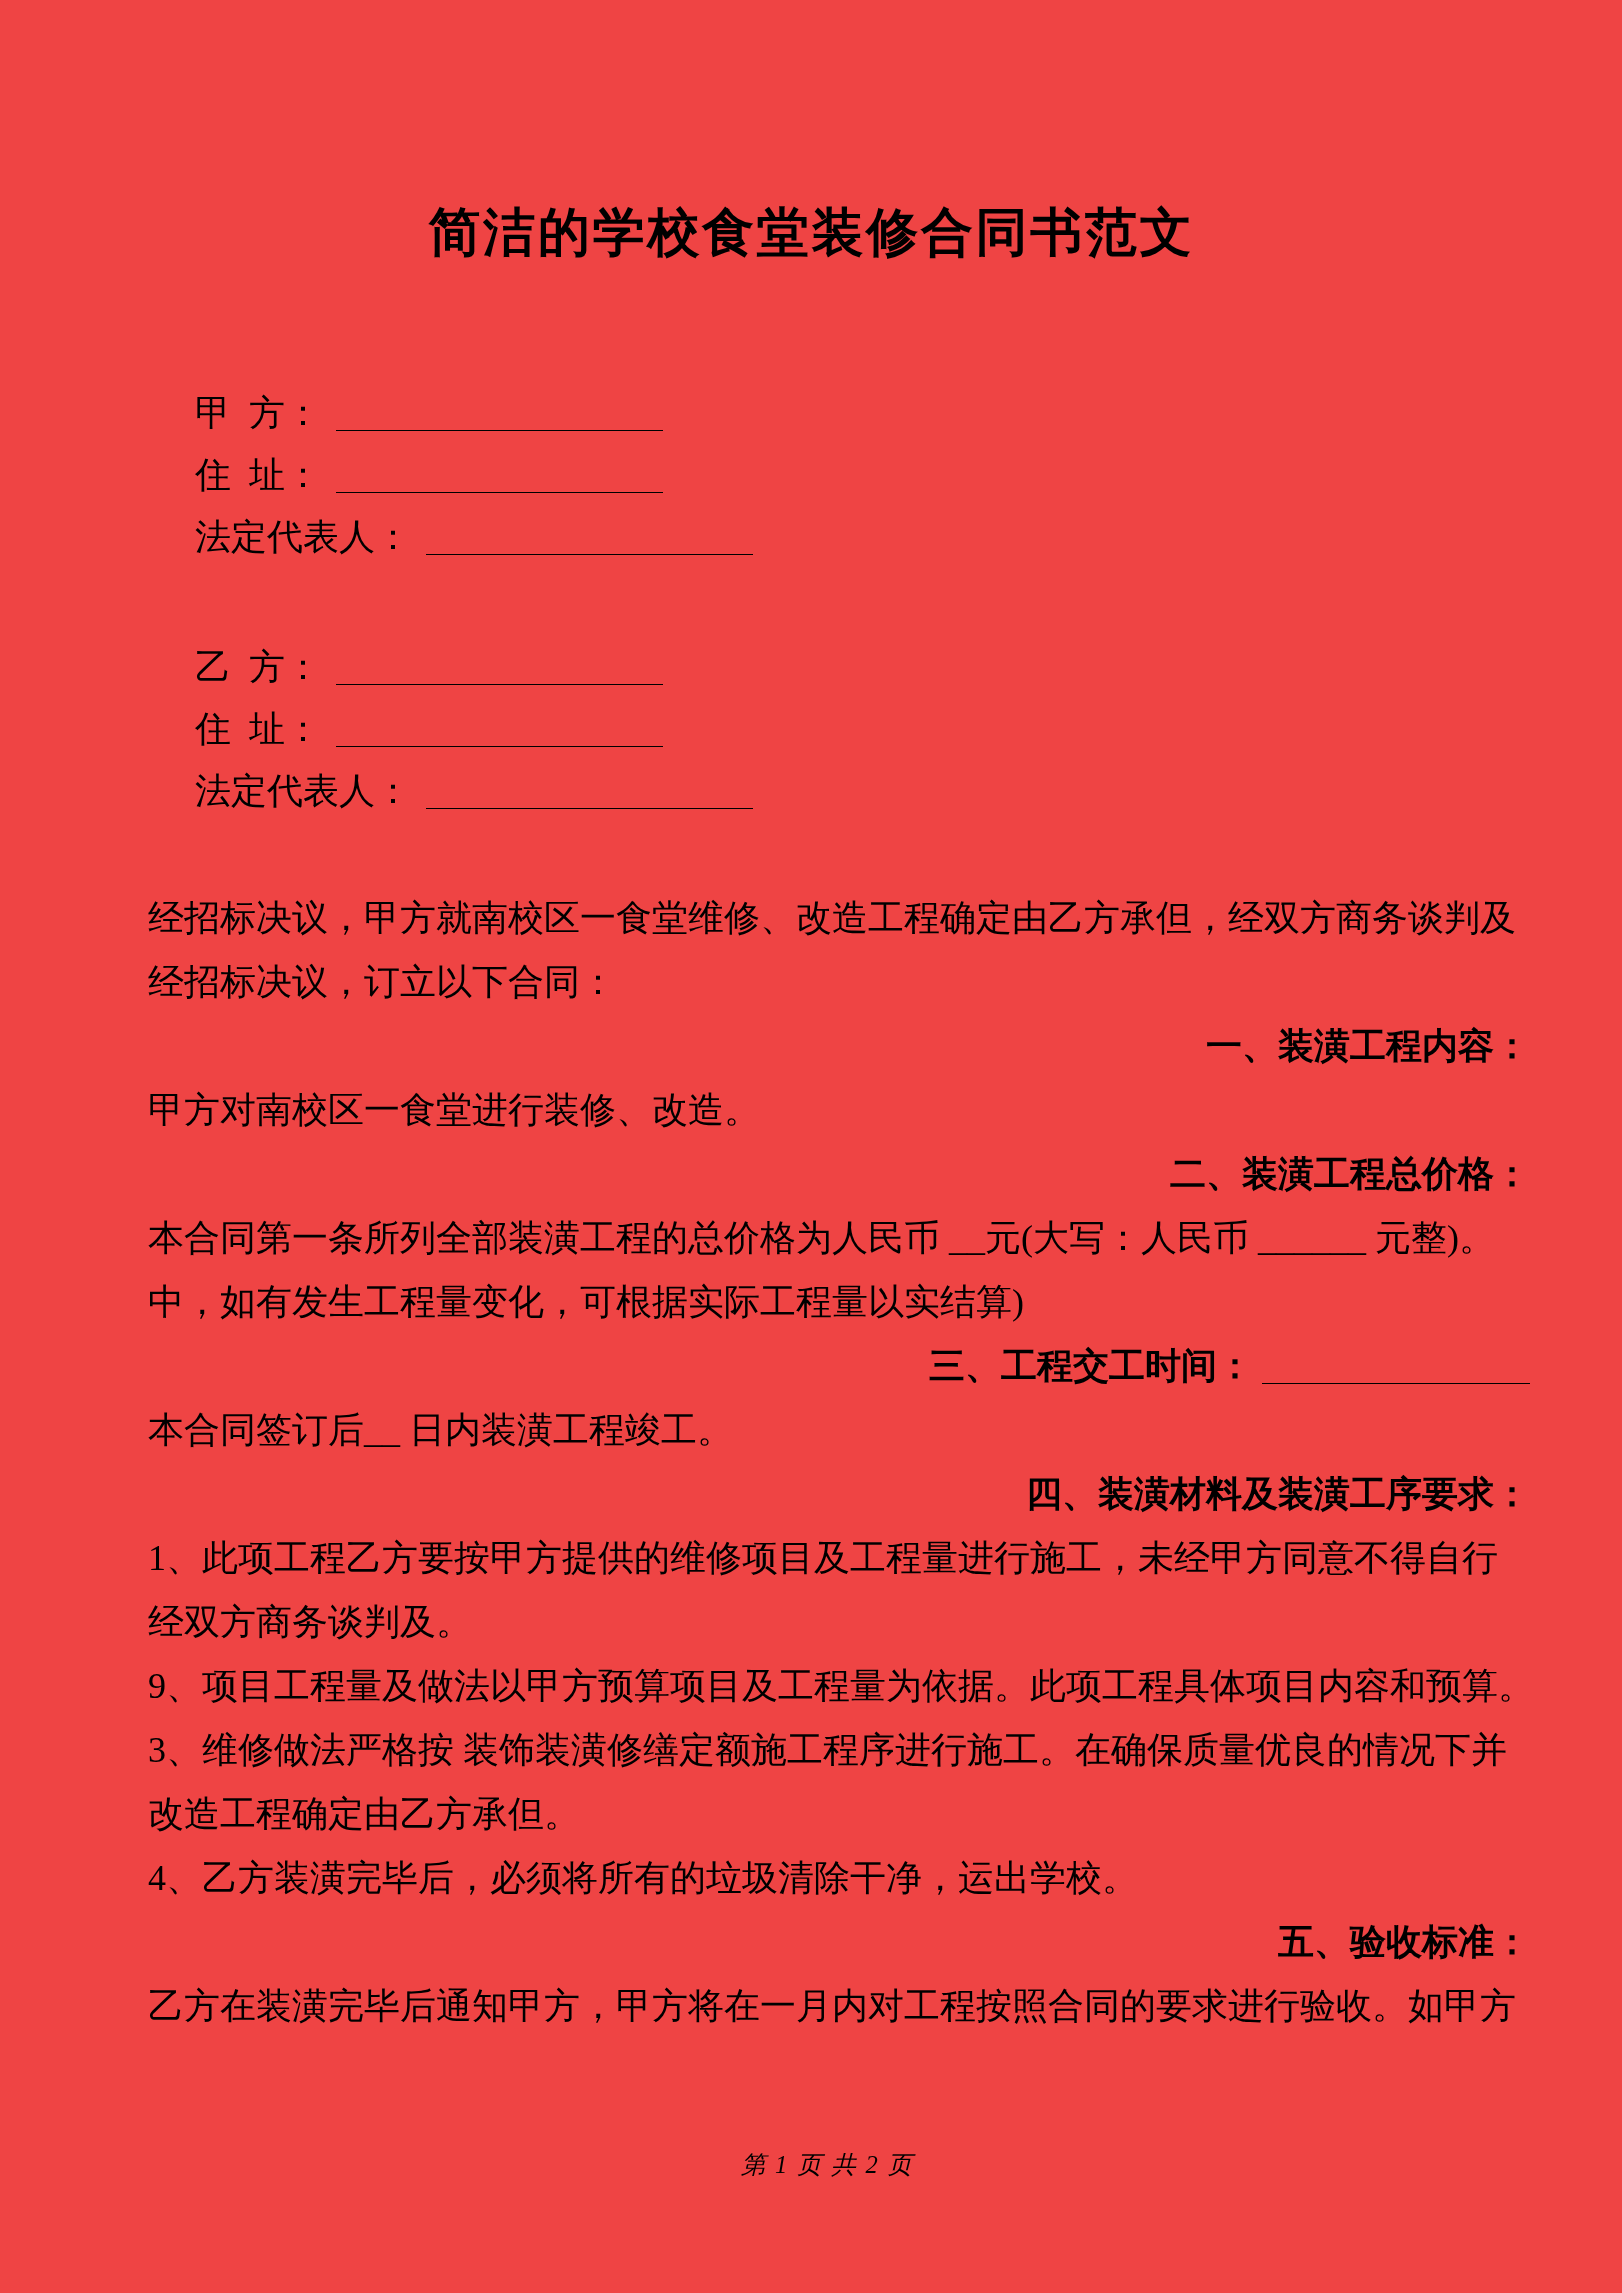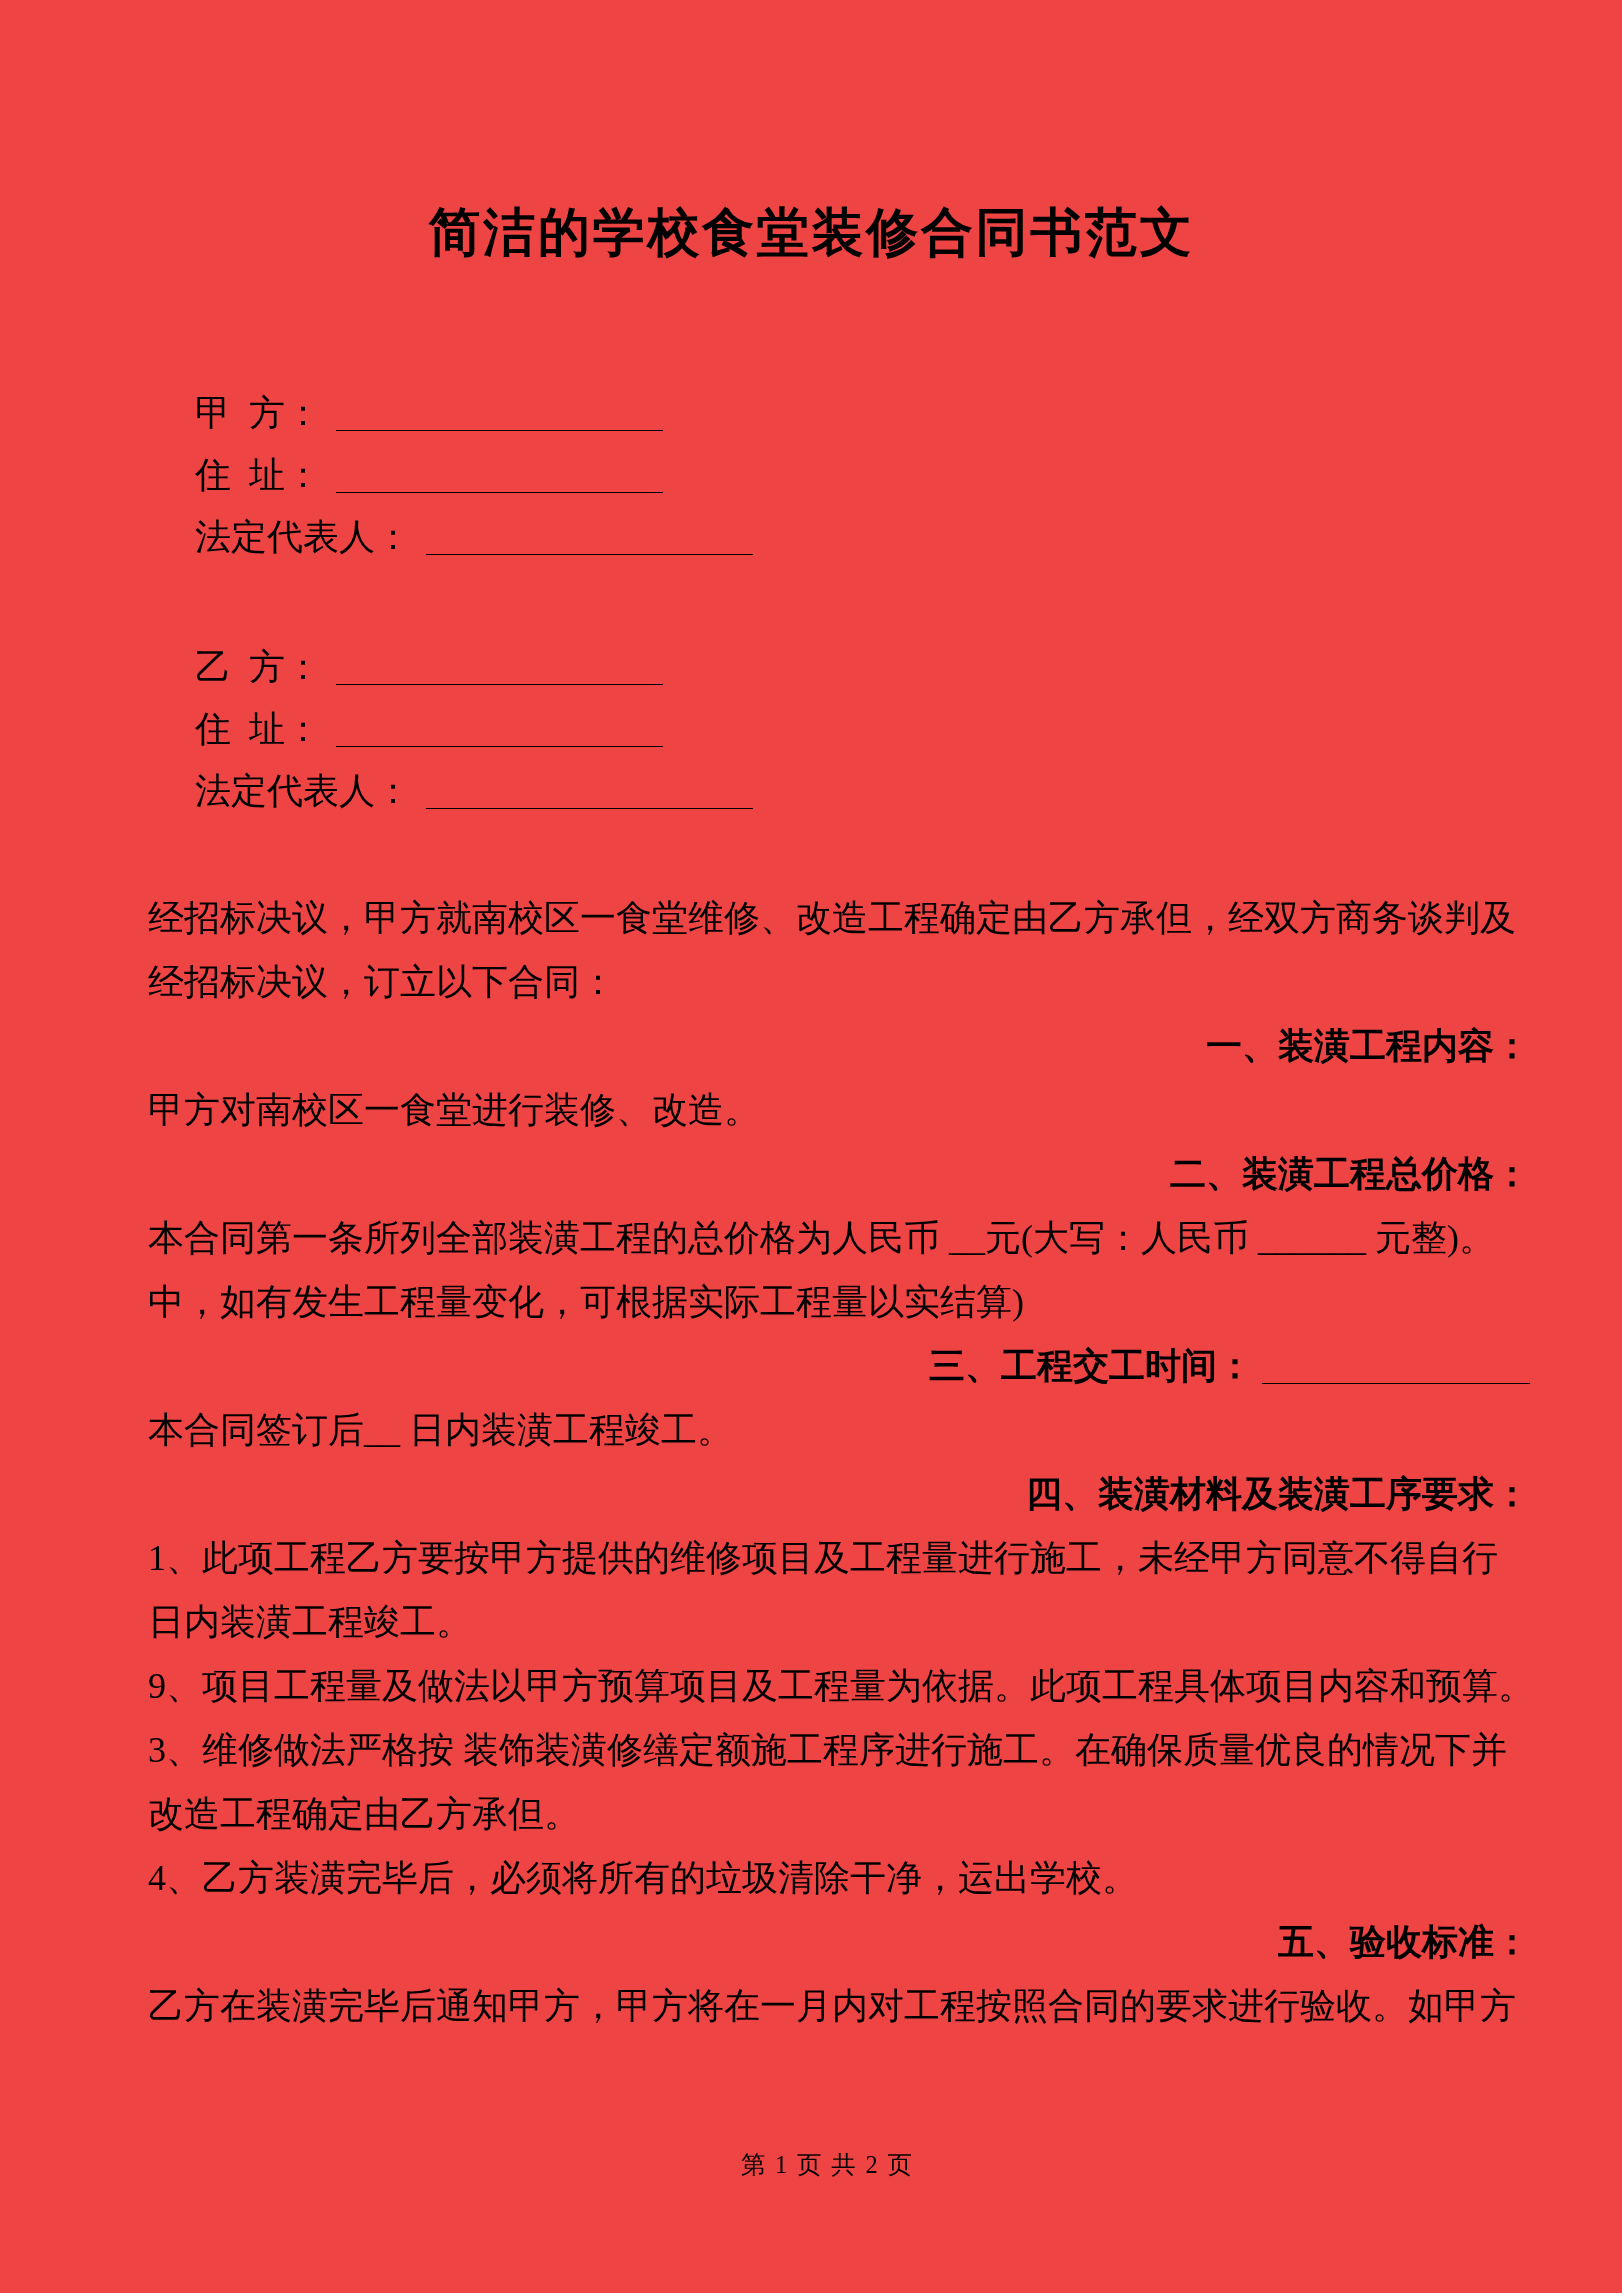--- a/index.html
+++ b/index.html
@@ -55,20 +55,21 @@
   .body-blank { width: 268px; margin-left: 9px; }
   .footer {
     position: absolute;
     top: 2120px;
     left: 0;
     width: 100%;
     text-align: center;
     font-size: 24.5px;
     letter-spacing: 1.8px;
     white-space: pre;
+    font-style: italic;
   }
 </style>
 </head>
 <body>
 
 <div class="page">
   <h1 class="title">简洁的学校食堂装修合同书范文</h1>
   <section class="party party-a" id="party-a">
       <div class="party-row"><span>甲  方：</span><span class="blank-line party-blank"></span></div>
       <div class="party-row"><span>住  址：</span><span class="blank-line party-blank"></span></div>
@@ -84,21 +85,21 @@
       <div class="body-line"><span>经招标决议，订立以下合同：</span></div>
       <div class="body-line bold"><span>一、装潢工程内容：</span></div>
       <div class="body-line"><span>甲方对南校区一食堂进行装修、改造。</span></div>
       <div class="body-line bold"><span>二、装潢工程总价格：</span></div>
       <div class="body-line"><span>本合同第一条所列全部装潢工程的总价格为人民币 __元(大写：人民币 ______ 元整)。</span></div>
       <div class="body-line"><span>中，如有发生工程量变化，可根据实际工程量以实结算)</span></div>
       <div class="body-line bold"><span>三、工程交工时间：</span><span class="blank-line body-blank"></span></div>
       <div class="body-line"><span>本合同签订后__ 日内装潢工程竣工。</span></div>
       <div class="body-line bold"><span>四、装潢材料及装潢工序要求：</span></div>
       <div class="body-line"><span>1、此项工程乙方要按甲方提供的维修项目及工程量进行施工，未经甲方同意不得自行</span></div>
-      <div class="body-line"><span>日内装潢工程竣工。</span></div>
+      <div class="body-line"><span>经双方商务谈判及。</span></div>
       <div class="body-line"><span>9、项目工程量及做法以甲方预算项目及工程量为依据。此项工程具体项目内容和预算。</span></div>
       <div class="body-line"><span>3、维修做法严格按 装饰装潢修缮定额施工程序进行施工。在确保质量优良的情况下并</span></div>
       <div class="body-line"><span>改造工程确定由乙方承但。</span></div>
       <div class="body-line"><span>4、乙方装潢完毕后，必须将所有的垃圾清除干净，运出学校。</span></div>
       <div class="body-line bold"><span>五、验收标准：</span></div>
       <div class="body-line"><span>乙方在装潢完毕后通知甲方，甲方将在一月内对工程按照合同的要求进行验收。如甲方</span></div>
     </section>
   <footer class="footer">
     <span>第 1 页 共 2 页</span>
   </footer>

